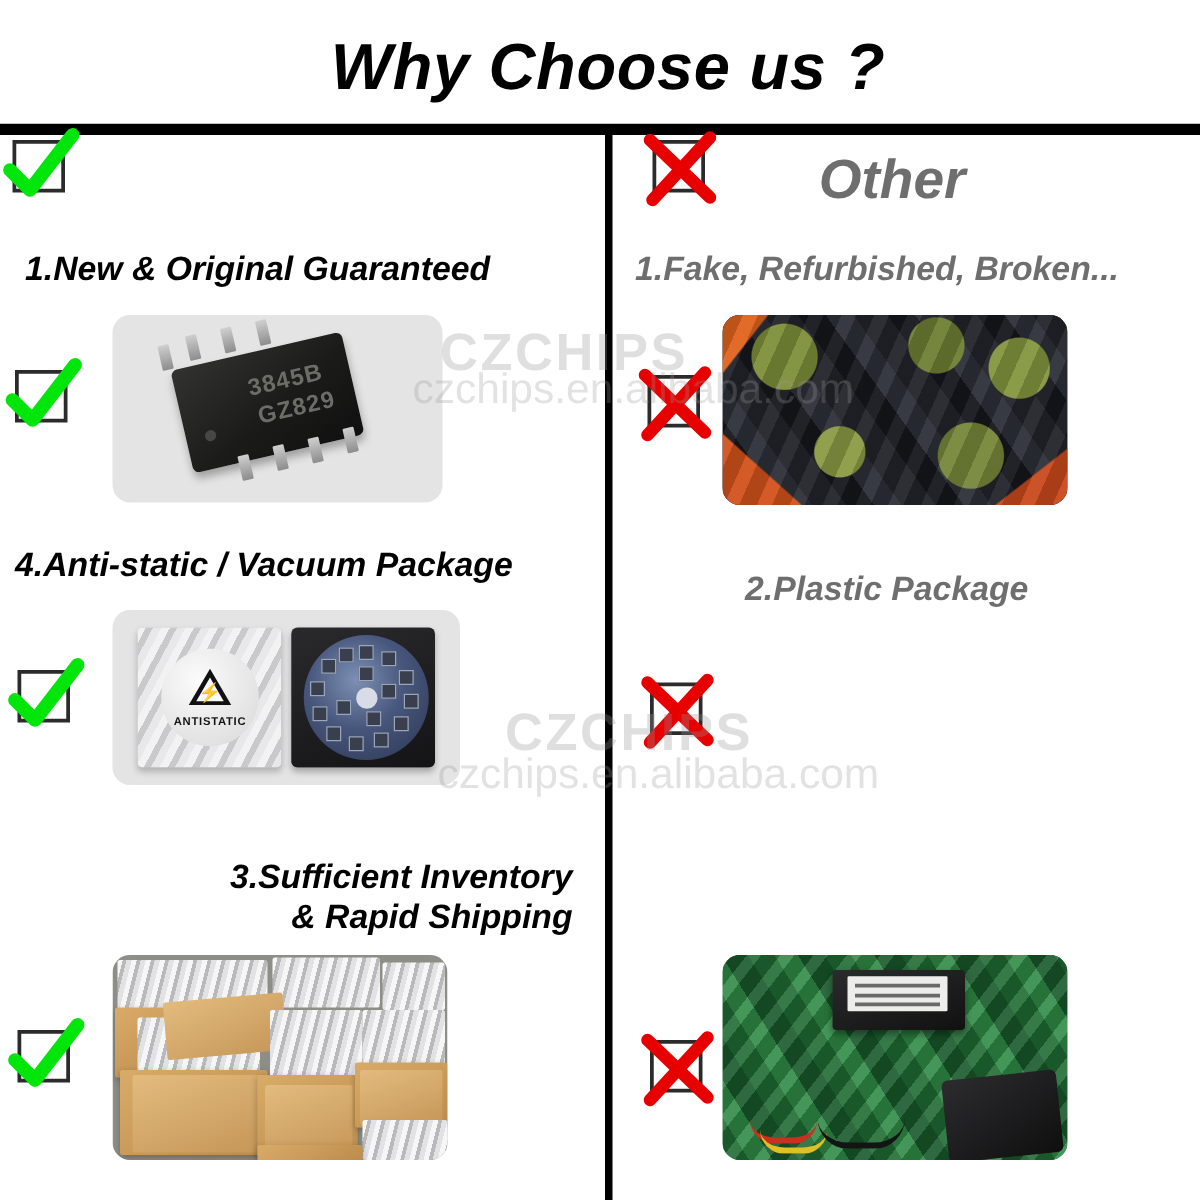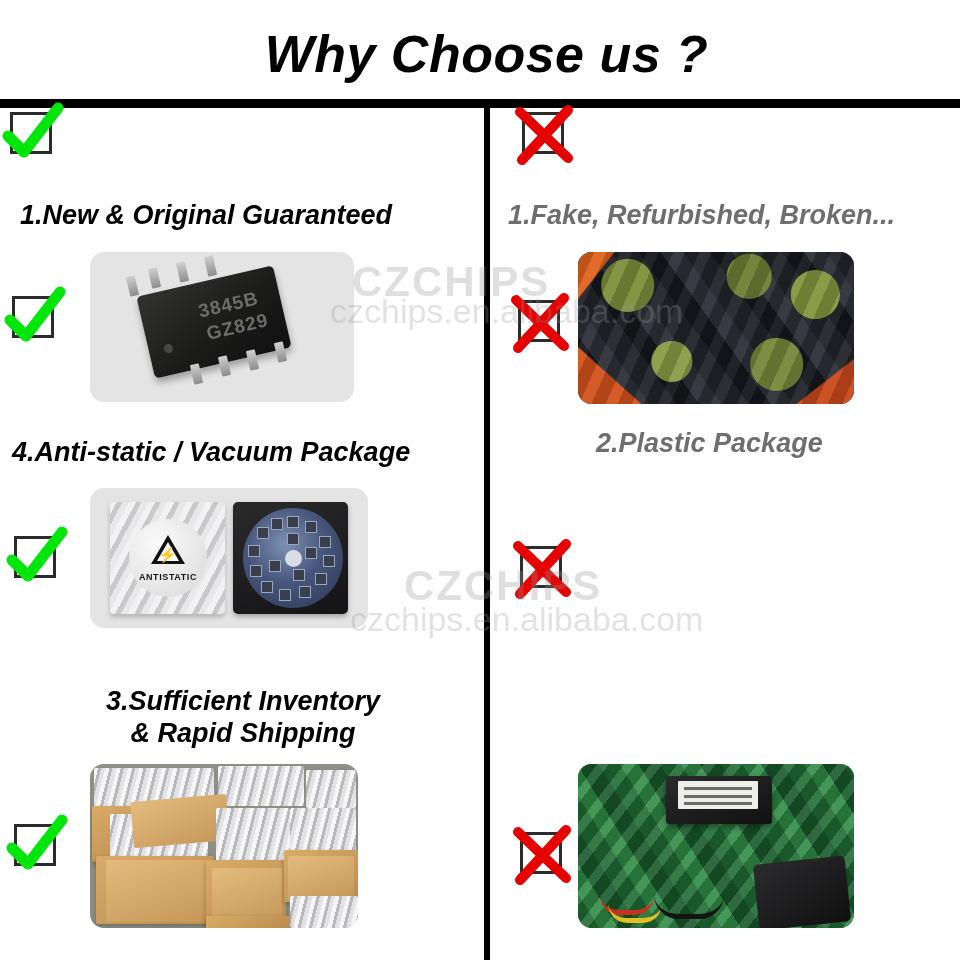--- a/index.html
+++ b/index.html
@@ -436,20 +436,23 @@
 
 <div class="page">
 
   <div class="title-bar">
     <span class="title-text">Why Choose us ?</span>
   </div>
 
   <div class="hrule"></div>
   <div class="vrule"></div>
 
+  <div class="col-head right">
+    <span class="head-label other">Other</span>
+  </div>
 
   <div class="mark" style="left:4px; top:106px;">
     <div class="box"></div>
     <svg viewBox="0 0 56 56">
       <path d="M4 30 L20 46 L54 2" fill="none" stroke="#00e50a" stroke-width="11" stroke-linecap="round" stroke-linejoin="round"></path>
     </svg>
   </div>
   <div class="mark" style="left:516px; top:106px;">
     <div class="box"></div>
     <svg viewBox="0 0 56 56">
@@ -486,21 +489,21 @@
     <div class="chip-dot"></div>
     <span class="chip-txt l1">3845B</span>
     <span class="chip-txt l2">GZ829</span>
   </div>
 
   <div class="photo" style="left:578px; top:252px; width:276px; height:152px;">
     <div class="scrap-chips"></div>
   </div>
 
   <div class="row-label left" style="left:12px; top:437px; width:470px;">4.Anti-static / Vacuum Package</div>
-  <div class="row-label right" style="left:596px; top:428px; width:360px;">2.Plastic Package</div>
+  <div class="row-label right" style="left:596px; top:456px; width:360px;">2.Plastic Package</div>
 
   <div class="mark" style="left:8px; top:530px;">
     <div class="box"></div>
     <svg viewBox="0 0 56 56">
       <path d="M4 30 L20 46 L54 2" fill="none" stroke="#00e50a" stroke-width="11" stroke-linecap="round" stroke-linejoin="round"></path>
     </svg>
   </div>
   <div class="mark" style="left:514px; top:540px;">
     <div class="box"></div>
     <svg viewBox="0 0 56 56">
@@ -534,21 +537,21 @@
         <div class="reel-cell" style="left:50%; top:31%;"></div>
         <div class="reel-cell" style="left:68%; top:45%;"></div>
         <div class="reel-cell" style="left:56%; top:67%;"></div>
         <div class="reel-cell" style="left:32%; top:58%;"></div>
         <div class="reel-hub"></div>
       </div>
     </div>
   </div>
 
 
-  <div class="row-label left" style="left:28px; top:686px; width:430px; text-align:center;">3.Sufficient Inventory
+  <div class="row-label left" style="left:28px; top:686px; width:430px; text-align:right;">3.Sufficient Inventory
 &amp; Rapid Shipping</div>
 
   <div class="mark" style="left:8px; top:818px;">
     <div class="box"></div>
     <svg viewBox="0 0 56 56">
       <path d="M4 30 L20 46 L54 2" fill="none" stroke="#00e50a" stroke-width="11" stroke-linecap="round" stroke-linejoin="round"></path>
     </svg>
   </div>
   <div class="mark" style="left:514px; top:826px;">
     <div class="box"></div>

